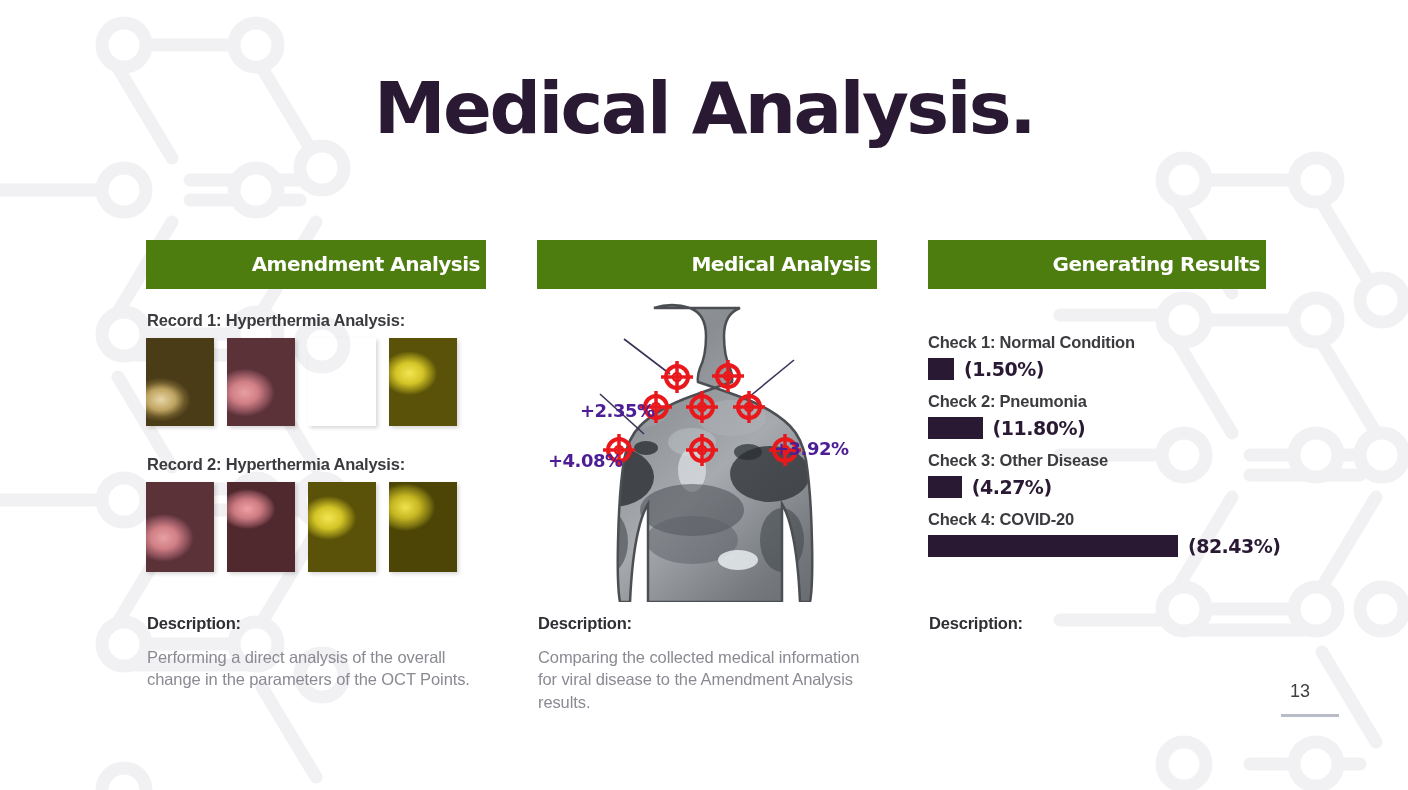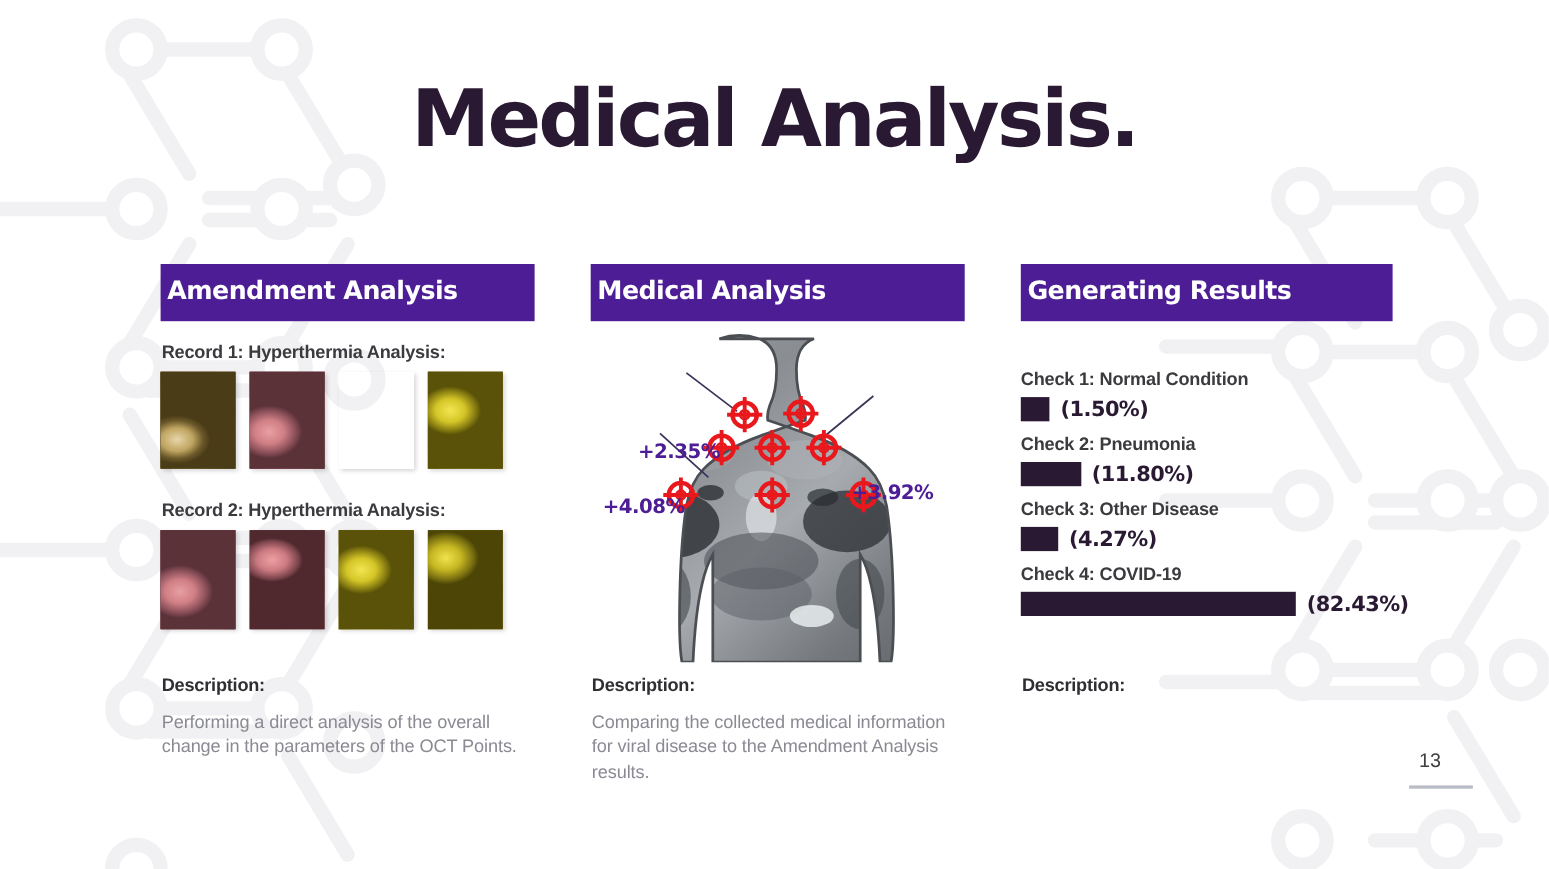--- a/index.html
+++ b/index.html
@@ -44,27 +44,27 @@
     color: #2A1933;
     line-height: 1;
   }
 
   .column { position: absolute; top: 240px; }
   #col-1 { left: 146px; width: 340px; }
   #col-2 { left: 537px; width: 340px; }
   #col-3 { left: 928px; width: 345px; }
 
   .col-header {
-    background: #4c1d95;
+    background: #4d7c0f;
     color: #ffffff;
     font-family: "DejaVu Sans", sans-serif;
     font-weight: 700;
-    font-size: 23px;
+    font-size: 20px;
     letter-spacing: -0.5px;
-    text-align: left;
+    text-align: right;
     padding: 14px 6px 15px;
     line-height: 1;
   }
   #col-3 .col-header { width: 338px; }
 
   .sub-label {
     font-family: "Liberation Sans", sans-serif;
     font-weight: 700;
     font-size: 16.5px;
     color: #3b3b3f;
@@ -459,21 +459,21 @@
         </div>
       </div>
       <div class="result-item">
         <div class="check-label">Check 3: Other Disease</div>
         <div class="bar-row">
           <div class="bar" style="width: 33.8px; background: rgb(42, 25, 51);"></div>
           <div class="bar-value">(4.27%)</div>
         </div>
       </div>
       <div class="result-item">
-        <div class="check-label">Check 4: COVID-19</div>
+        <div class="check-label">Check 4: COVID-20</div>
         <div class="bar-row">
           <div class="bar" style="width: 250px; background: rgb(42, 25, 51);"></div>
           <div class="bar-value">(82.43%)</div>
         </div>
       </div>
     </div>
 
     <div class="description-block">
       <div class="desc-title">Description:</div>
     </div>

